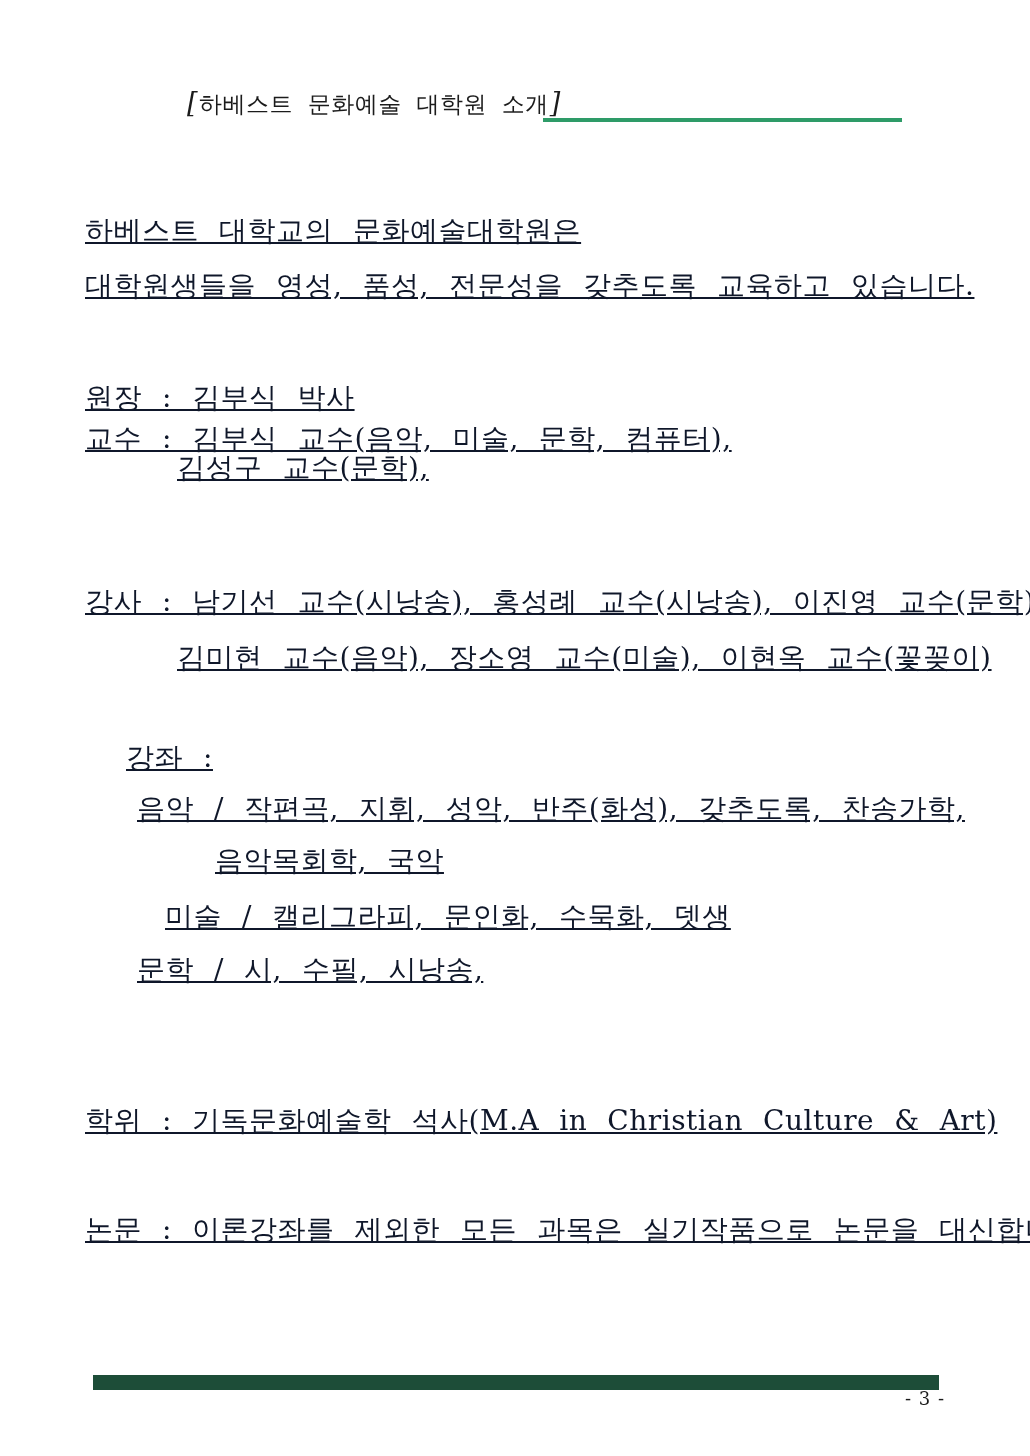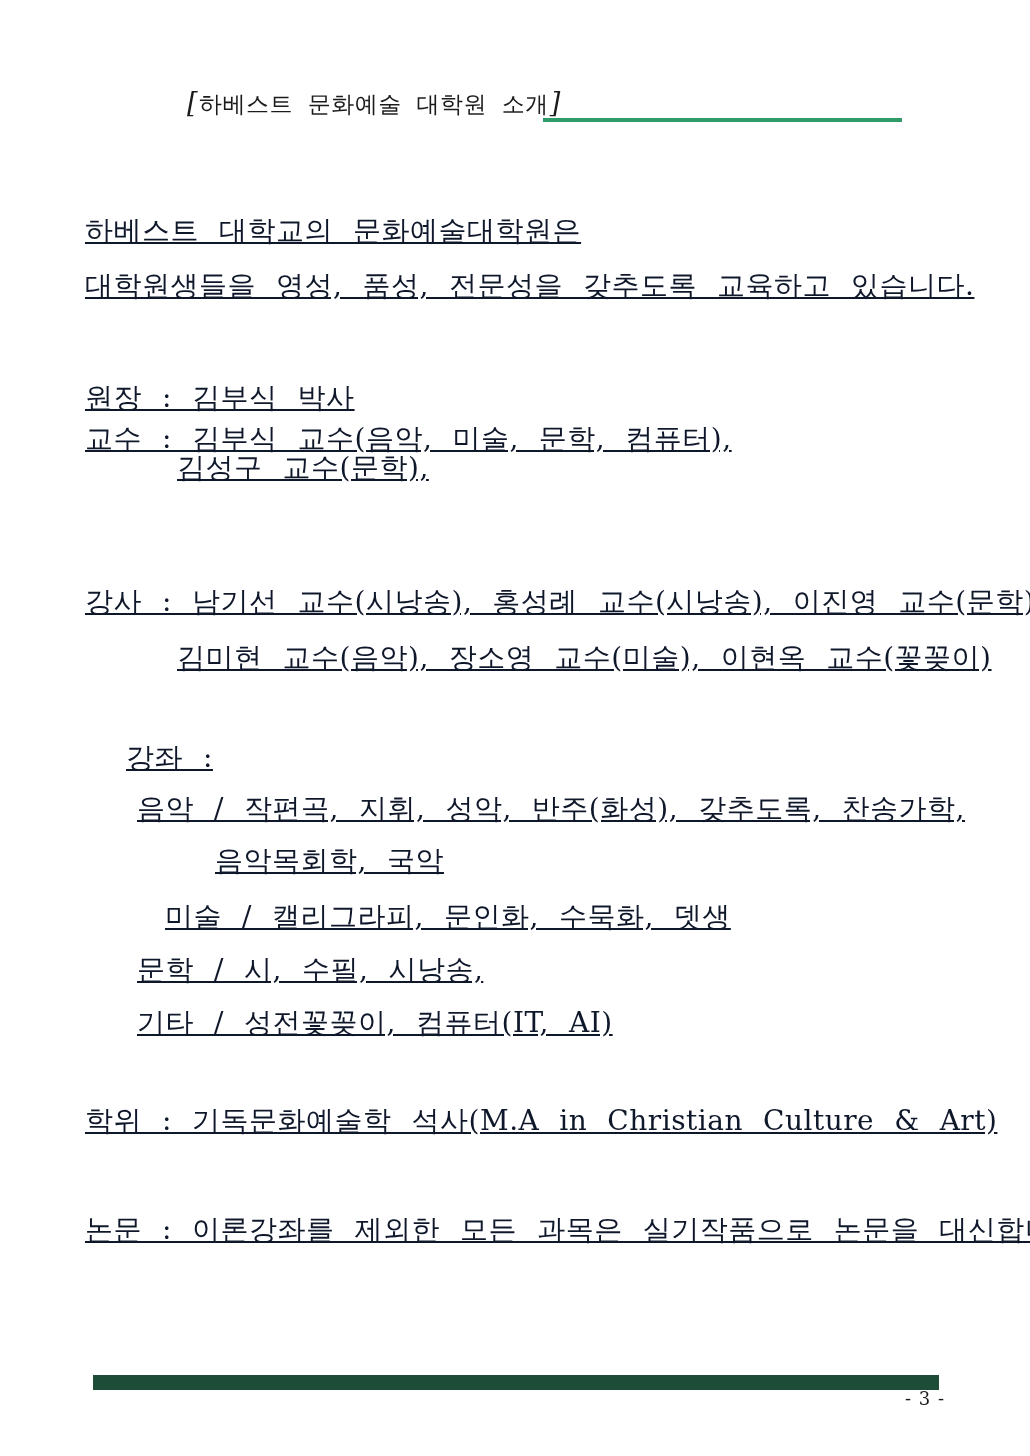--- a/index.html
+++ b/index.html
@@ -84,21 +84,20 @@
   <div class="line" style="top:422px; left:85px;">교수 : 김부식 교수(음악, 미술, 문학, 컴퓨터),</div>
   <div class="line" style="top:451px; left:177px;">김성구 교수(문학),</div>
   <div class="line" style="top:585px; left:85px;">강사 : 남기선 교수(시낭송), 홍성례 교수(시낭송), 이진영 교수(문학),</div>
   <div class="line" style="top:641px; left:177px;">김미현 교수(음악), 장소영 교수(미술), 이현옥 교수(꽃꽂이)</div>
 
   <div class="line" style="top:741px; left:78px;margin-left:48px;">강좌 :</div>
   <div class="line" style="top:792px; left:137px;">음악 / 작편곡, 지휘, 성악, 반주(화성), 갖추도록, 찬송가학,</div>
   <div class="line" style="top:844px; left:215px;">음악목회학, 국악</div>
   <div class="line" style="top:900px; left:137px;margin-left:28px;">미술 / 캘리그라피, 문인화, 수묵화, 뎃생</div>
   <div class="line" style="top:953px; left:137px;text-align:right;">문학 / 시, 수필, 시낭송,</div>
-  <div class="line" style="top:1006px; left:137px;">기타 / 성전꽃꽂이, 컴퓨터(IT, AI)</div>
 
   <div class="line" style="top:1104px; left:85px;">학위 : 기독문화예술학 석사(M.A in Christian Culture &amp; Art)</div>
   <div class="line" style="top:1213px; left:85px;">논문 : 이론강좌를 제외한 모든 과목은 실기작품으로 논문을 대신합니다.</div>
 
   <div class="footer-bar" style="background: rgb(29, 77, 56);"></div>
   <div class="page-number">- 3 -</div>
 
 </div>
 
 </body></html>

